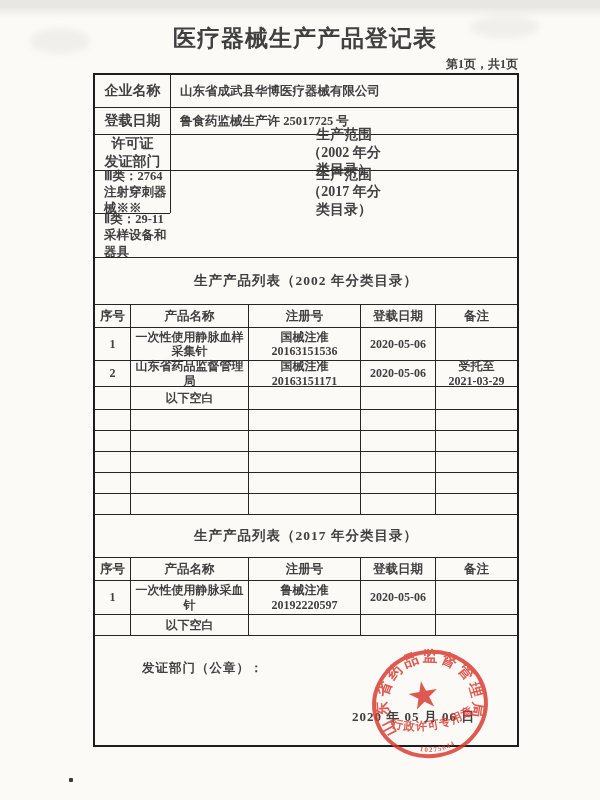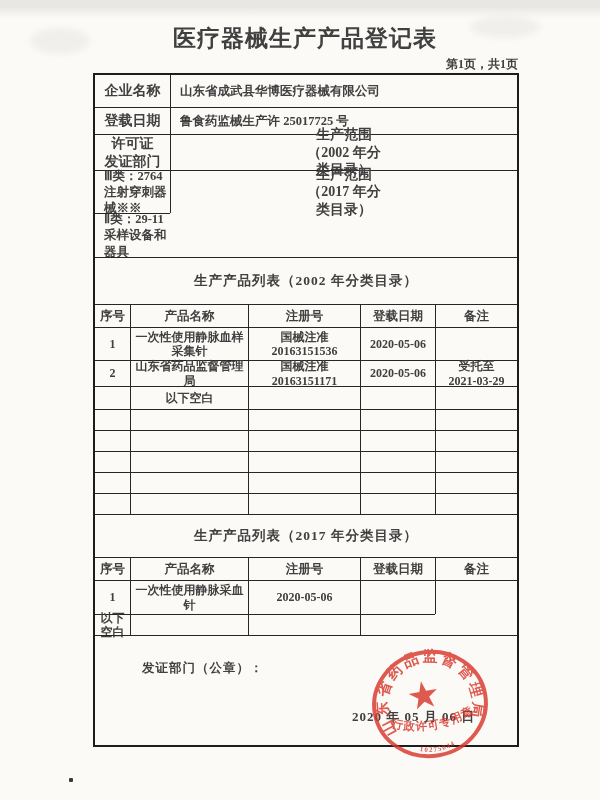--- a/index.html
+++ b/index.html
@@ -155,20 +155,22 @@
 
     <div class="pt pt2">
       <div class="hdr">序号</div>
       <div class="hdr">产品名称</div>
       <div class="hdr">注册号</div>
       <div class="hdr">登载日期</div>
       <div class="hdr">备注</div>
 
       <div>1</div>
       <div>一次性使用静脉采血针</div>
+      <div>鲁械注准
+20192220597</div>
       <div>2020-05-06</div>
       <div></div>
 
       <div></div>
       <div>以下空白</div>
       <div></div>
       <div></div>
       <div></div>
     </div>
 

